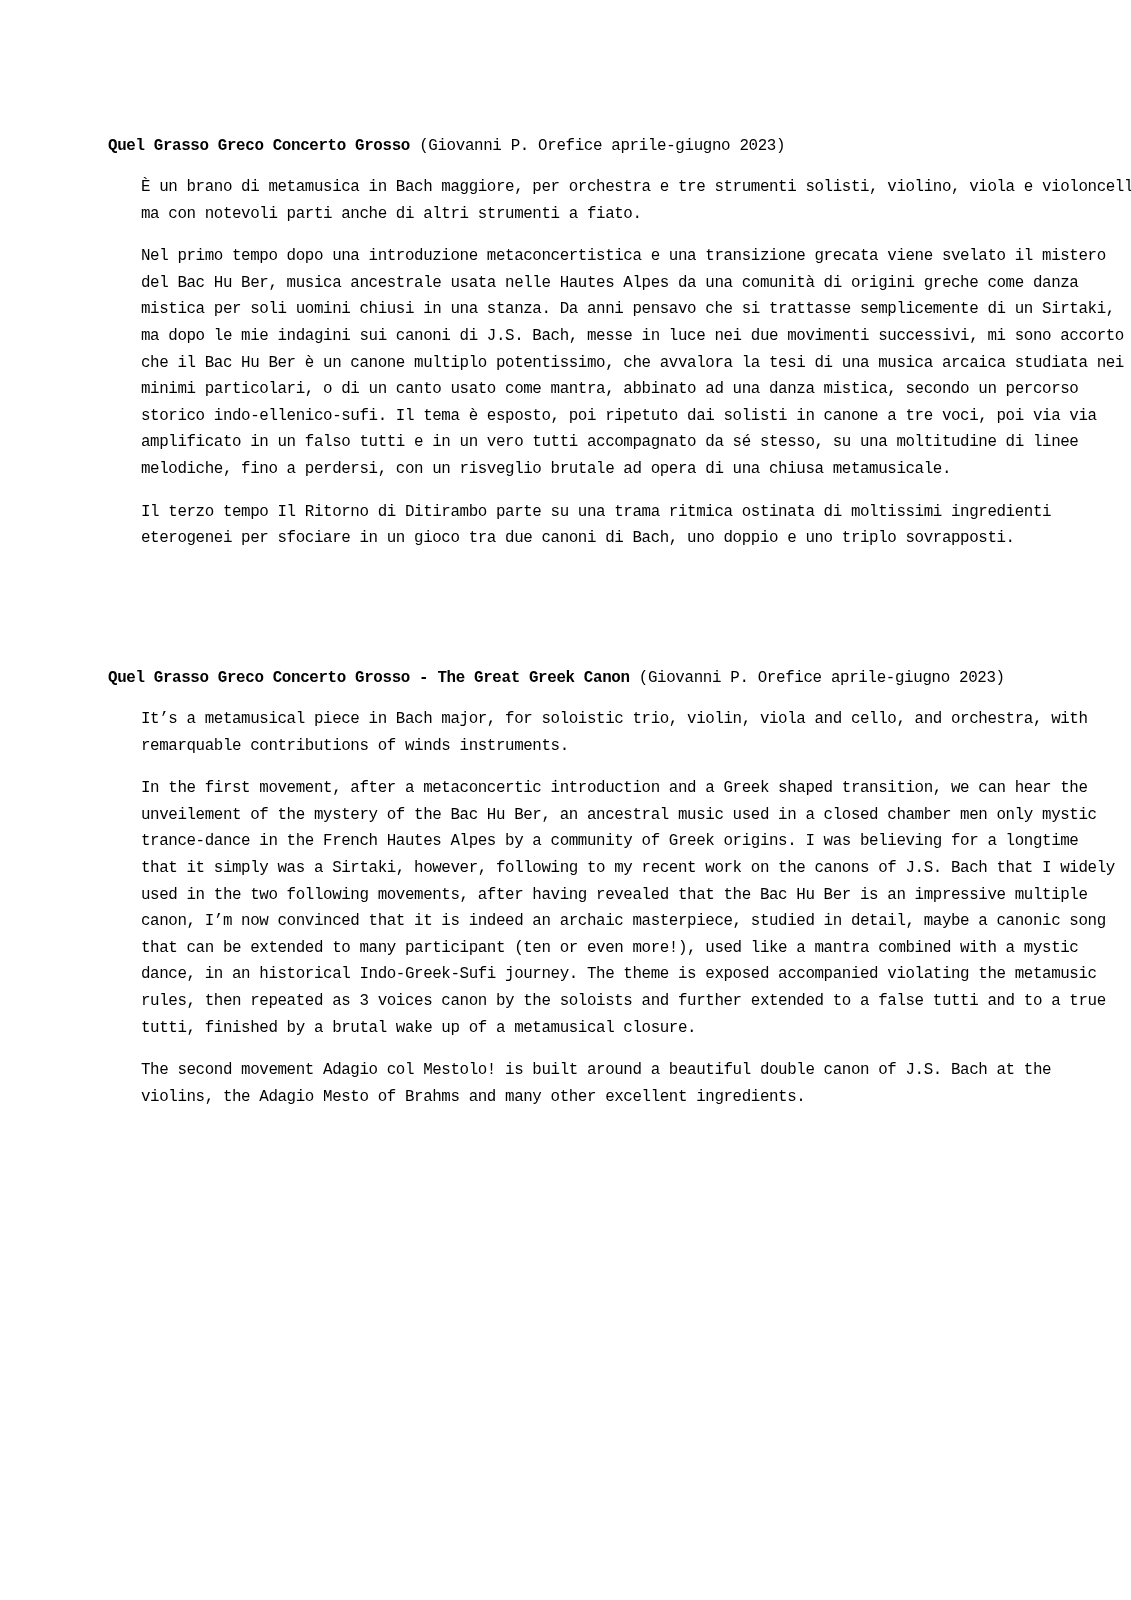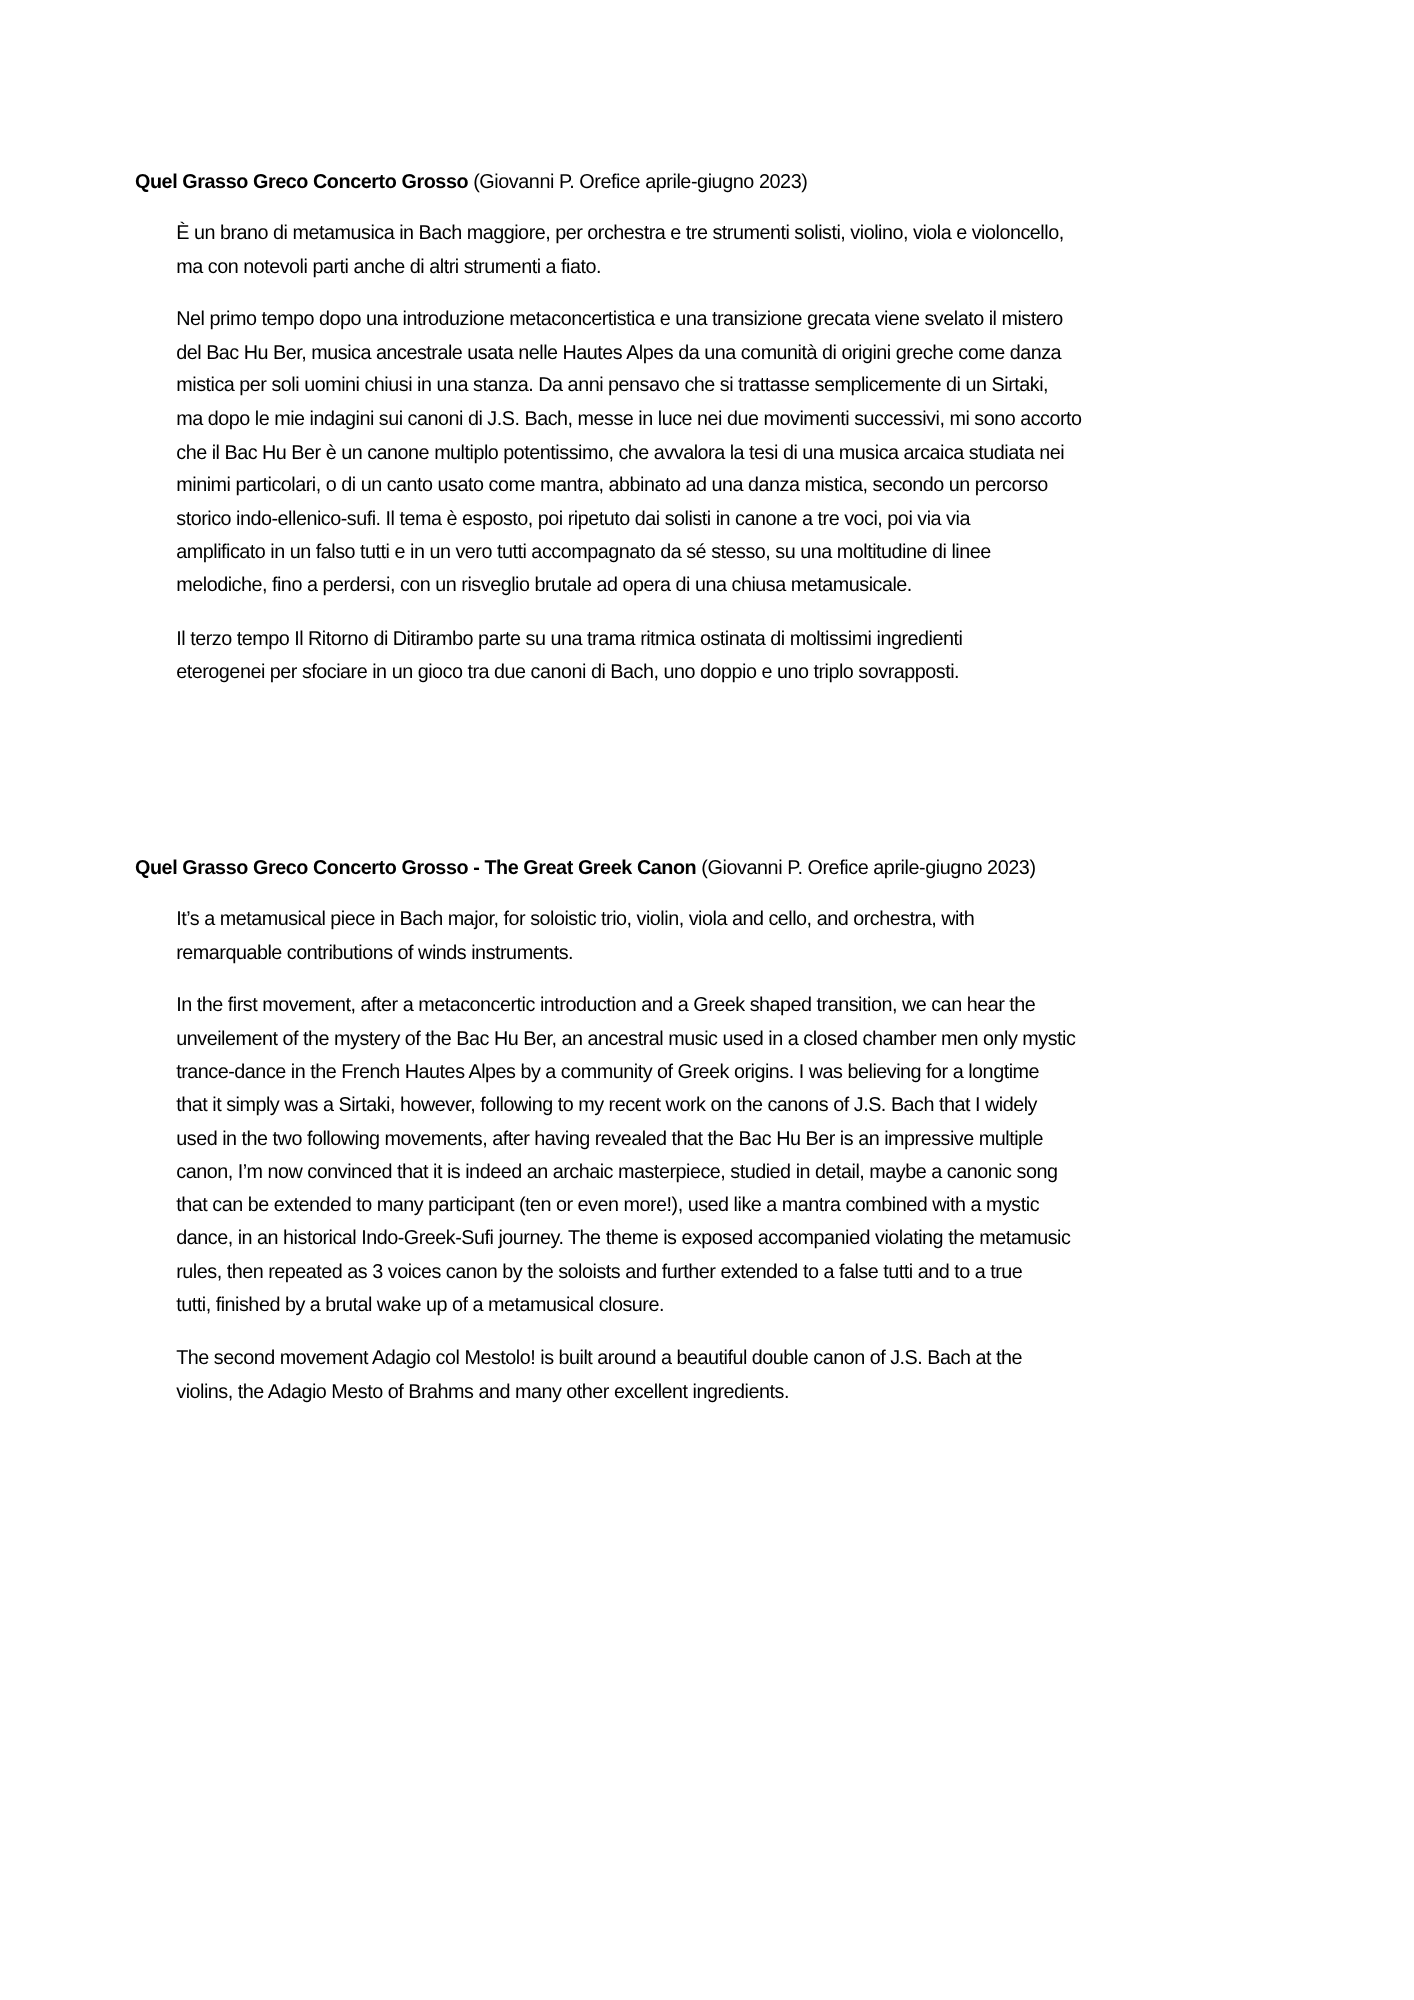--- a/index.html
+++ b/index.html
@@ -1,34 +1,34 @@
 <!DOCTYPE html>
 <html><head>
 <meta charset="utf-8">
 <style>
   html, body { margin: 0; padding: 0; background: #ffffff; }
   body { width: 1131px; height: 1600px; position: relative; overflow: hidden; }
   .page {
     position: absolute; left: 0; top: 0; width: 1131px; height: 1384px;
     background: #ffffff; color: #000000;
-    font-family: Liberation Sans, sans-serif;
+    font-family: Liberation Mono, monospace;
   }
   .section { position: absolute; left: 108px; width: 920px; }
   .title-line {
     font-size: 16px; line-height: 24px; white-space: nowrap;
     letter-spacing: -0.35px;
   }
   .title-line b { font-weight: bold; }
   .para { margin-top: 16px; margin-left: 33px; }
   .line {
     display: block; font-size: 16px; line-height: 26.6px; white-space: nowrap;
     letter-spacing: -0.4px; transform-origin: left center;
   }
   #sec-it { top: 134px; }
-  #sec-en { top: 683px; }
+  #sec-en { top: 666px; }
 </style>
 </head>
 <body>
 
 <div class="page">
 
   <section class="section" id="sec-it">
     <div class="title-line" style="transform: scaleX(0.9891); transform-origin: left center;"><b>Quel Grasso Greco Concerto Grosso</b><span> (Giovanni P. Orefice aprile-giugno 2023)</span></div>
 
     <div class="para">

